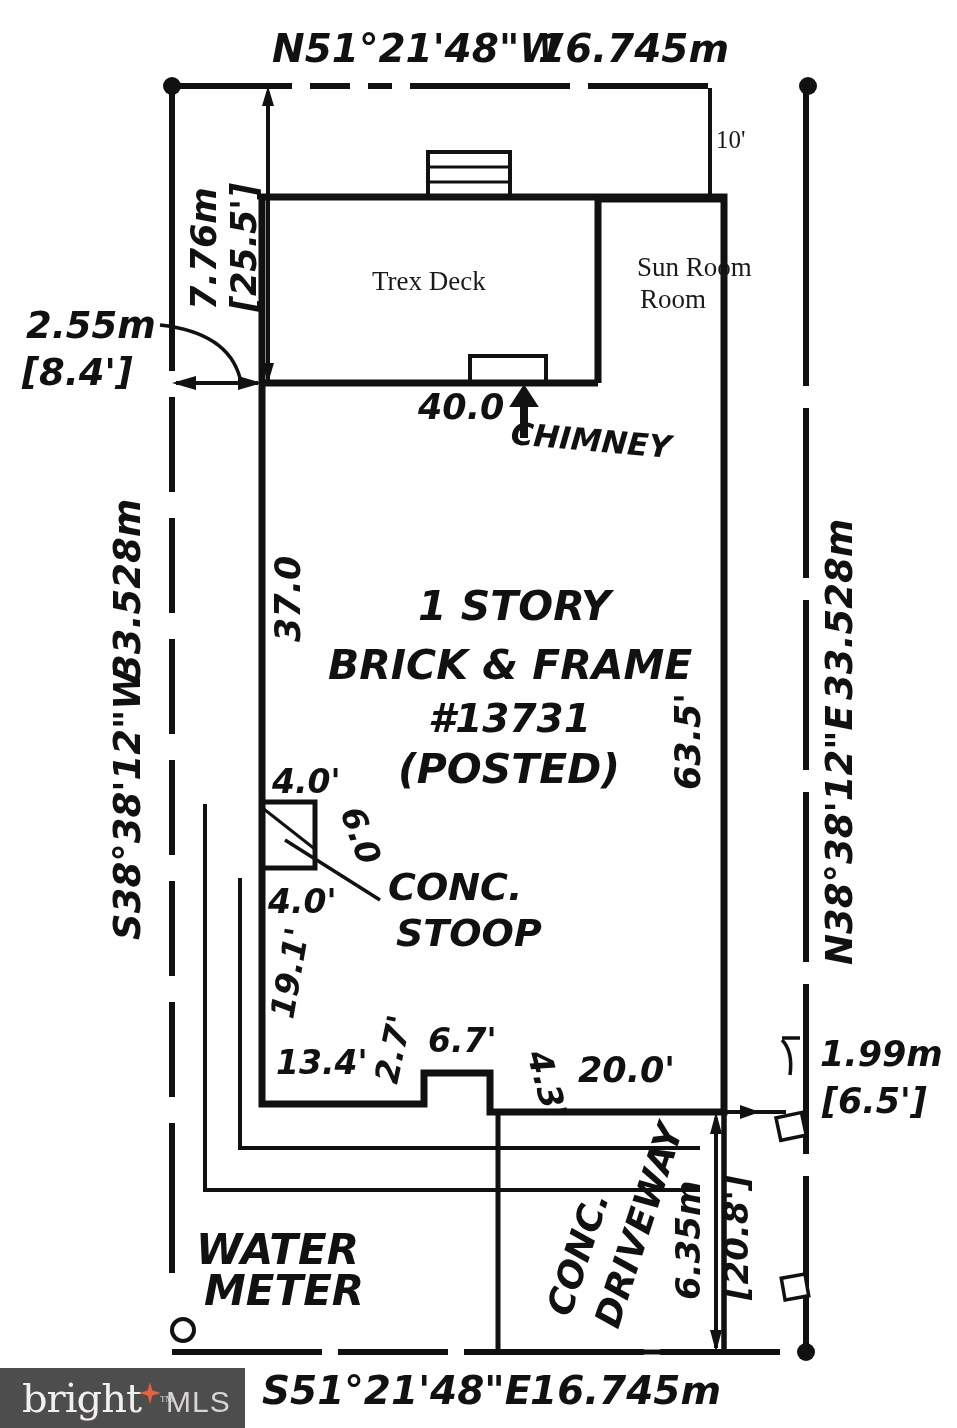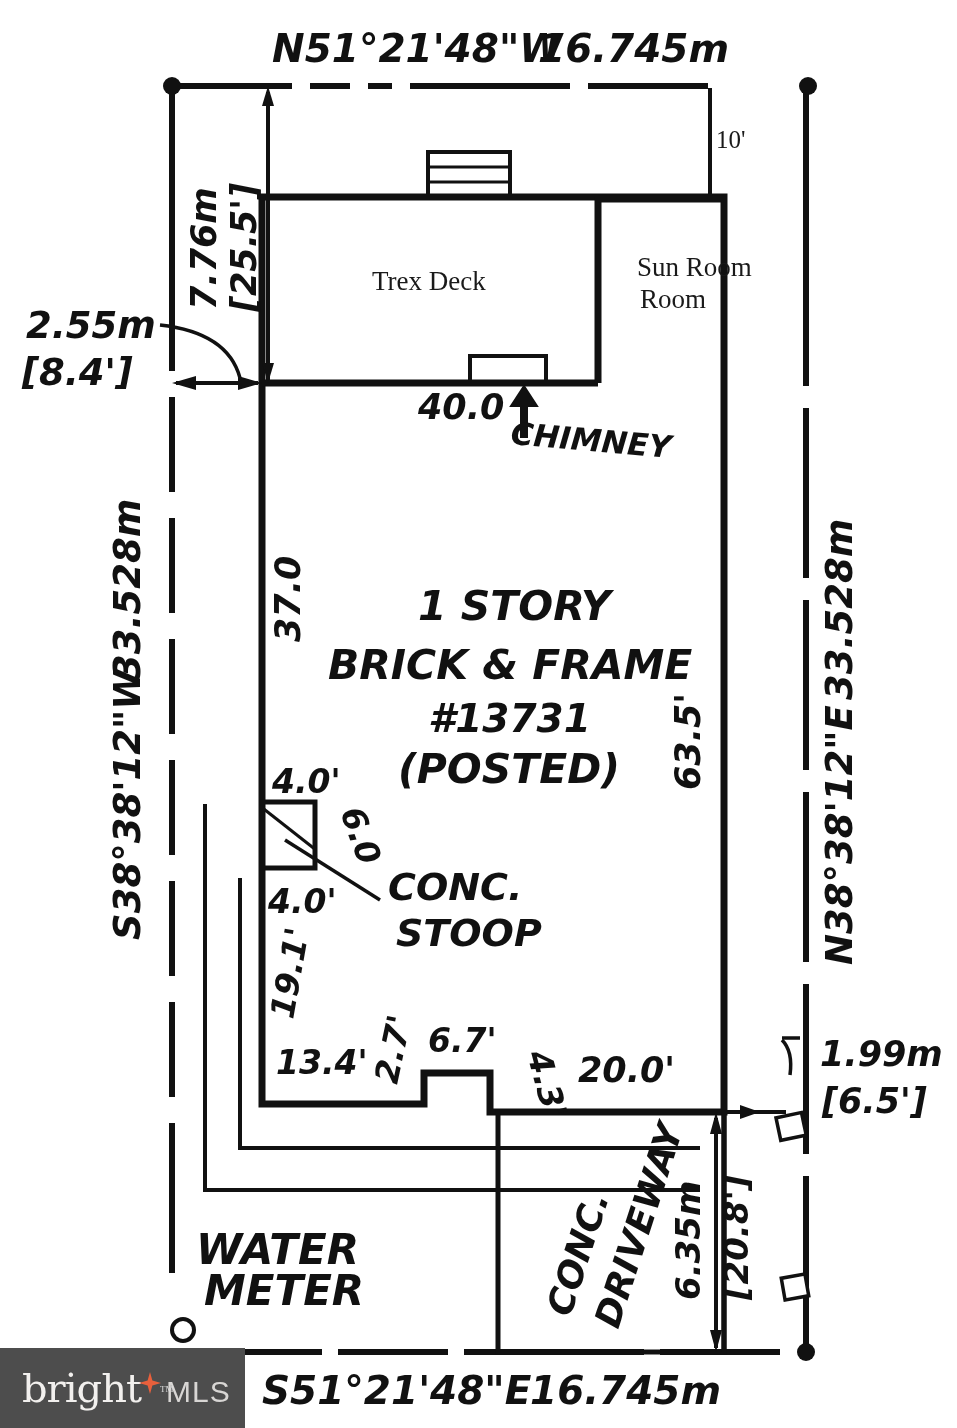--- a/index.html
+++ b/index.html
@@ -4,21 +4,21 @@
 <style>
   html,body{margin:0;padding:0;background:#ffffff;}
   body{width:957px;height:1428px;overflow:hidden;font-family:"Liberation Sans",sans-serif;}
   #stage{position:relative;width:957px;height:1428px;background:#fff;}
   svg#plat{position:absolute;left:0;top:0;width:957px;height:1428px;}
   .hand{font-family:"DejaVu Sans",sans-serif;font-weight:700;font-style:italic;fill:#111;}
   .serif{font-family:"Liberation Serif",serif;fill:#1a1a1a;font-weight:400;}
   .lineStroke{stroke:#111;fill:none;}
 
   
-  #watermark{position:absolute;left:0;bottom:0;width:245px;height:80px;background:#4d4d4d;
+  #watermark{position:absolute;left:0;bottom:0;width:245px;height:60px;background:#4d4d4d;
              display:flex;align-items:center;}
   #wm-inner{position:relative;padding-left:22px;display:flex;align-items:baseline;}
   #wm-bright{font-family:"DejaVu Serif",serif;font-size:40px;color:#f2f0ee;letter-spacing:-1px;line-height:1;}
   #wm-mls{font-family:"Liberation Sans",sans-serif;font-size:30px;color:#d8d6d4;margin-left:25px;letter-spacing:1px;line-height:1;}
   #wm-star{position:absolute;left:139px;top:4px;width:22px;height:22px;}
   #wm-tm{position:absolute;left:160px;top:16px;font-family:Liberation Serif, serif;font-size:9px;color:#ddd;}
 </style>
 </head>
 <body>
 

